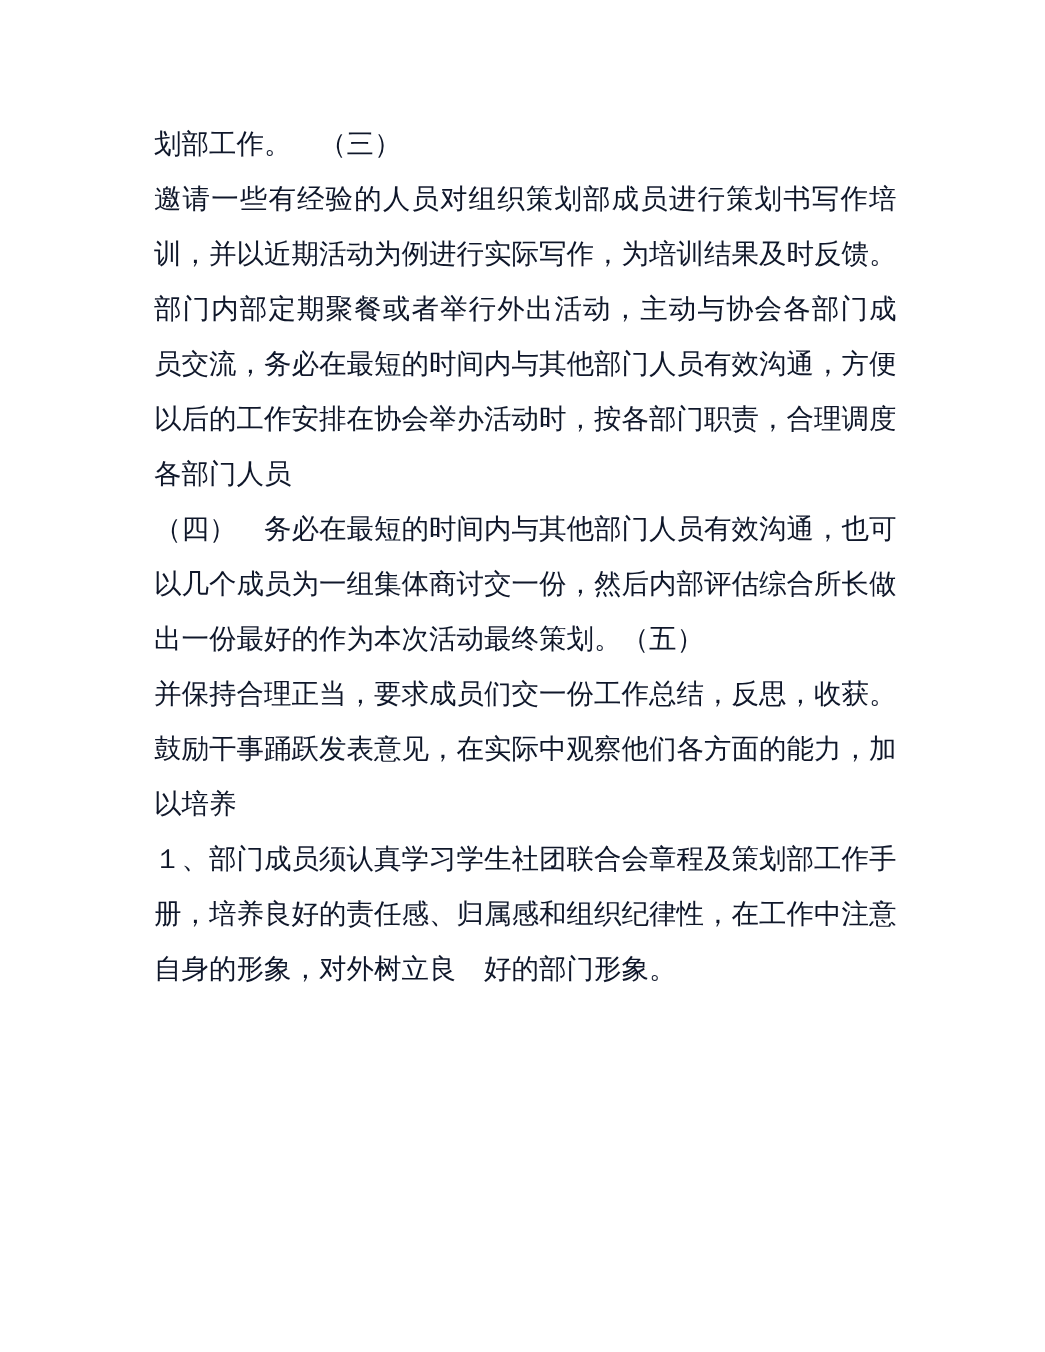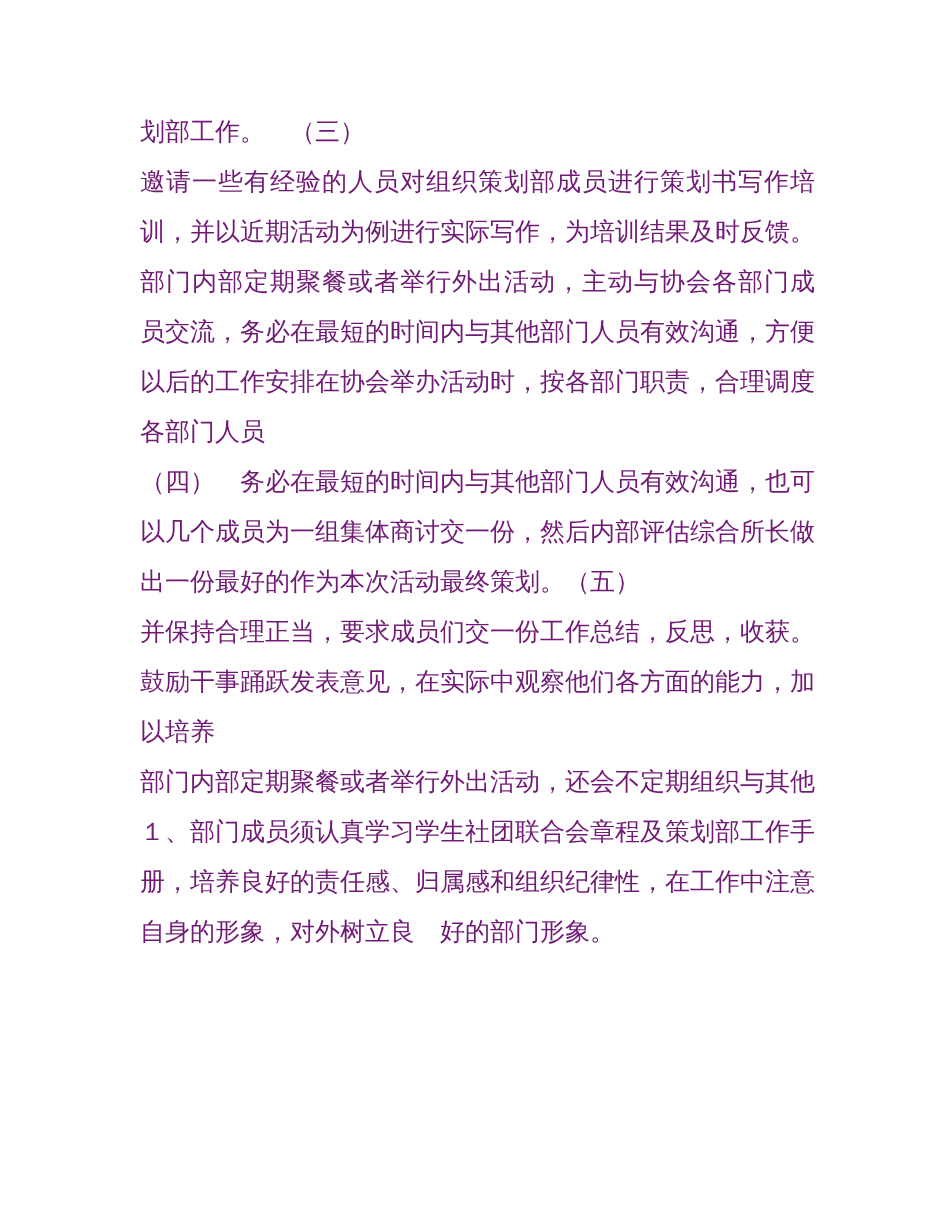--- a/index.html
+++ b/index.html
@@ -17,21 +17,21 @@
     width: 950px;
     height: 1229px;
     background: #ffffff;
     overflow: hidden;
   }
   .text-block {
     position: absolute;
     left: 140px;
     top: 107px;
     width: 675px;
-    color: #701a75;
+    color: #0f172a;
   }
   .line {
     height: 50px;
     line-height: 50px;
     font-size: 25px;
     letter-spacing: 0;
     white-space: nowrap;
   }
   .line.full {
     white-space: normal;
@@ -51,18 +51,17 @@
     <div class="line full">部门内部定期聚餐或者举行外出活动，主动与协会各部门成</div>
     <div class="line full">员交流，务必在最短的时间内与其他部门人员有效沟通，方便</div>
     <div class="line full">以后的工作安排在协会举办活动时，按各部门职责，合理调度</div>
     <div class="line">各部门人员</div>
     <div class="line full">（四）　务必在最短的时间内与其他部门人员有效沟通，也可</div>
     <div class="line full">以几个成员为一组集体商讨交一份，然后内部评估综合所长做</div>
     <div class="line">出一份最好的作为本次活动最终策划。（五）</div>
     <div class="line">并保持合理正当，要求成员们交一份工作总结，反思，收获。</div>
     <div class="line full">鼓励干事踊跃发表意见，在实际中观察他们各方面的能力，加</div>
     <div class="line">以培养</div>
-    <div class="line full">部门内部定期聚餐或者举行外出活动，还会不定期组织与其他</div>
     <div class="line full">１、部门成员须认真学习学生社团联合会章程及策划部工作手</div>
     <div class="line full">册，培养良好的责任感、归属感和组织纪律性，在工作中注意</div>
     <div class="line">自身的形象，对外树立良　好的部门形象。</div>
   </div>
 </main>
 
 </body></html>

